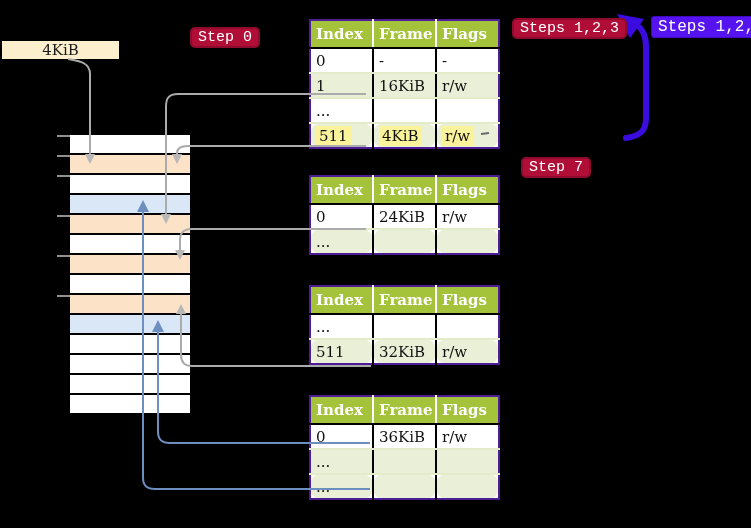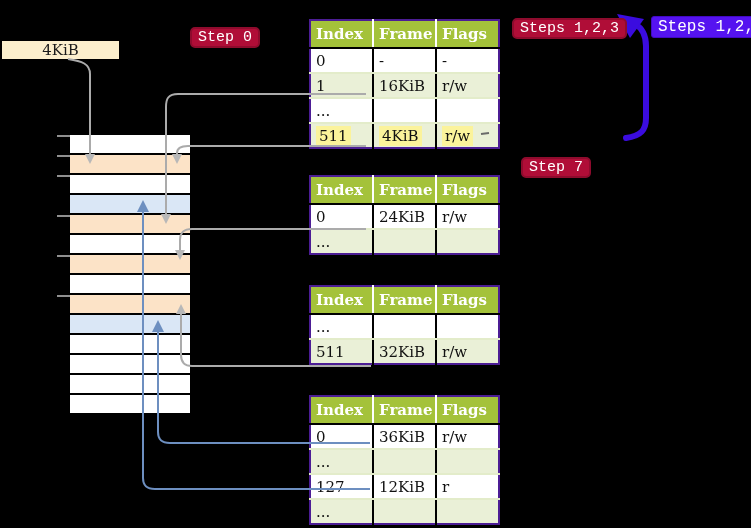--- a/index.html
+++ b/index.html
@@ -38,21 +38,21 @@
     width:56px;background:var(--c-header-green,#a4c23a);color:#fff;
     font-size:15px;font-weight:bold;text-align:left;padding:3px 0 3px 5px;
     border-right:2px solid #fff;border-bottom:2px solid #000;height:20px;
   }
   .ptable th:last-child{border-right:none;}
   .ptable td{
     font-size:15px;color:#111;text-align:left;padding:0 0 0 5px;height:23px;
     border-right:2px solid #000;border-bottom:2px solid #e3ecca;white-space:nowrap;
   }
   .ptable td:last-child{border-right:none;}
-  .ptable tr:last-child td{border-bottom:none;}
+  .ptable tr:last-child td{border-bottom:none;border-radius:11px;}
   .ptable tr.shaded td{background:var(--c-row-green,#eaf0d7);}
   .hl{background:var(--c-highlight,#fbf39b);padding:1px 3px;}
   
   #overlay{position:absolute;left:0;top:0;z-index:3;}
   .g{stroke:var(--c-line-gray,#ababab);stroke-width:2;fill:none;}
   .ga{fill:#b8b8b8;}
   .b{stroke:var(--c-line-blue,#6d8fc0);stroke-width:2;fill:none;}
   .ba{fill:var(--c-line-blue,#6d8fc0);}
   .big{stroke:var(--c-arrow-blue,#3b0cdf);stroke-width:6;fill:none;stroke-linecap:round;}
   .biga{fill:var(--c-arrow-blue,#3b0cdf);}
@@ -180,25 +180,20 @@
       <tr>
         <td><span>0</span></td>
         <td><span>36KiB</span></td>
         <td><span>r/w</span></td>
       </tr>
       <tr class="shaded">
         <td><span>...</span></td>
         <td><span></span></td>
         <td><span></span></td>
       </tr>
-      <tr>
-        <td><span>127</span></td>
-        <td><span>12KiB</span></td>
-        <td><span>r</span></td>
-      </tr>
       <tr class="shaded">
         <td><span>...</span></td>
         <td><span></span></td>
         <td><span></span></td>
       </tr>
     </tbody>
   </table>
 
   <svg id="overlay" width="751" height="528" viewBox="0 0 751 528">
 

